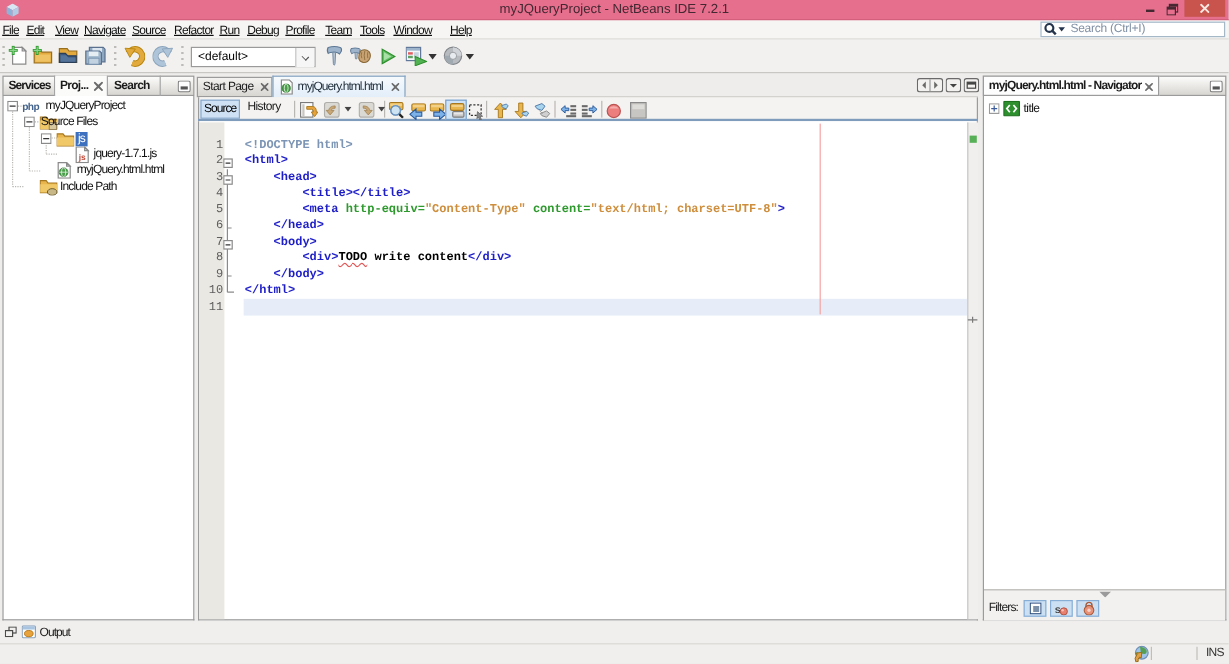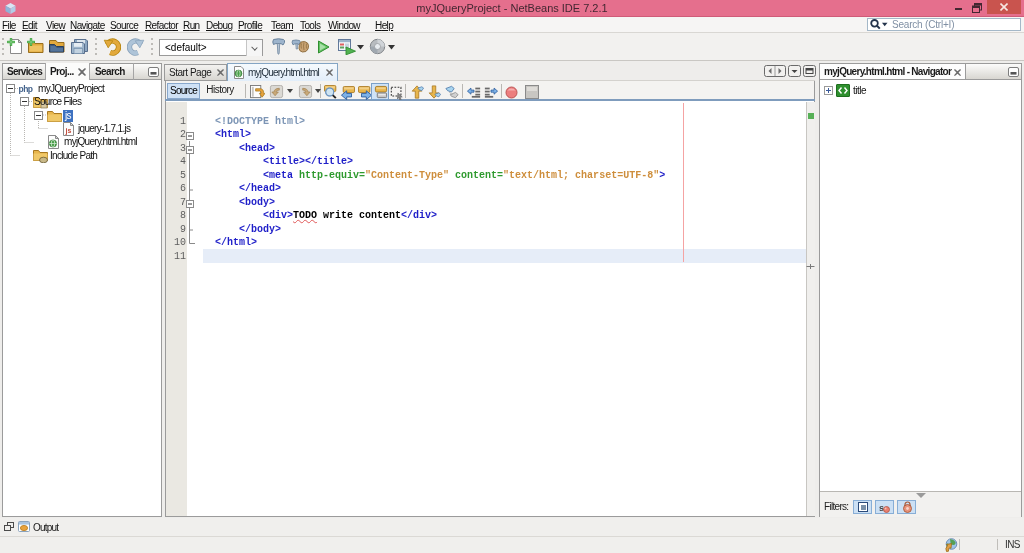--- a/index.html
+++ b/index.html
@@ -47,21 +47,21 @@
 #edblueline { left:165px; top:99px; width:650px; height:2px; background:#7f9cbd; }
 #srcbtn { left:167px; top:83px; width:33px; height:16px; background:#cfe1f5; border:1px solid #89a8cc; font-size:10px; letter-spacing:-0.8px; text-align:center; line-height:14px; }
 #histbtn { left:203px; top:83px; width:34px; height:16px; font-size:10px; letter-spacing:-0.5px; text-align:center; line-height:14px; color:#1b1b1b; }
 .edsep { position:absolute; top:84px; width:1px; height:14px; background:#b9b7b3; }
 
 #edmain { left:165px; top:101px; width:650px; height:416px; background:#fff; border:1px solid #9b9b9b; border-top:none; }
 #gutter { left:166px; top:102px; width:21px; height:414px; background:#eae8e2; }
 #gutter pre { font-family:"Liberation Mono", monospace; font-size:10px; line-height:13.45px; color:#5e5e5e; text-align:right; padding-right:1px; margin-top:13px; }
 #caretline { left:203px; top:249px; width:603px; height:14px; background:#e6edf8; }
 #code { left:203px; top:102px; width:603px; height:414px; }
-#code pre { font-family:"Liberation Mono", monospace; font-size:10px; line-height:13.45px; font-weight:bold; margin-left:12px; margin-top:13px; }
+#code pre { font-family:"Liberation Mono", monospace; font-size:10px; line-height:13.45px; font-weight:bold; margin-left:1px; margin-top:13px; }
 .t { color:#1e1ec8; }
 .a { color:#2e9a2e; }
 .v { color:#ce8e3c; }
 .d { color:#7c95b5; }
 #redline { left:683px; top:103px; width:1px; height:159px; background:#f5a3a3; }
 #errstripe { left:806px; top:102px; width:9px; height:414px; background:#f0efed; border-left:1px solid #c8c6c2; }
 #greensq { left:808px; top:113px; width:6px; height:6px; background:#57b057; }
 #foldsvg { left:186px; }
 
 

